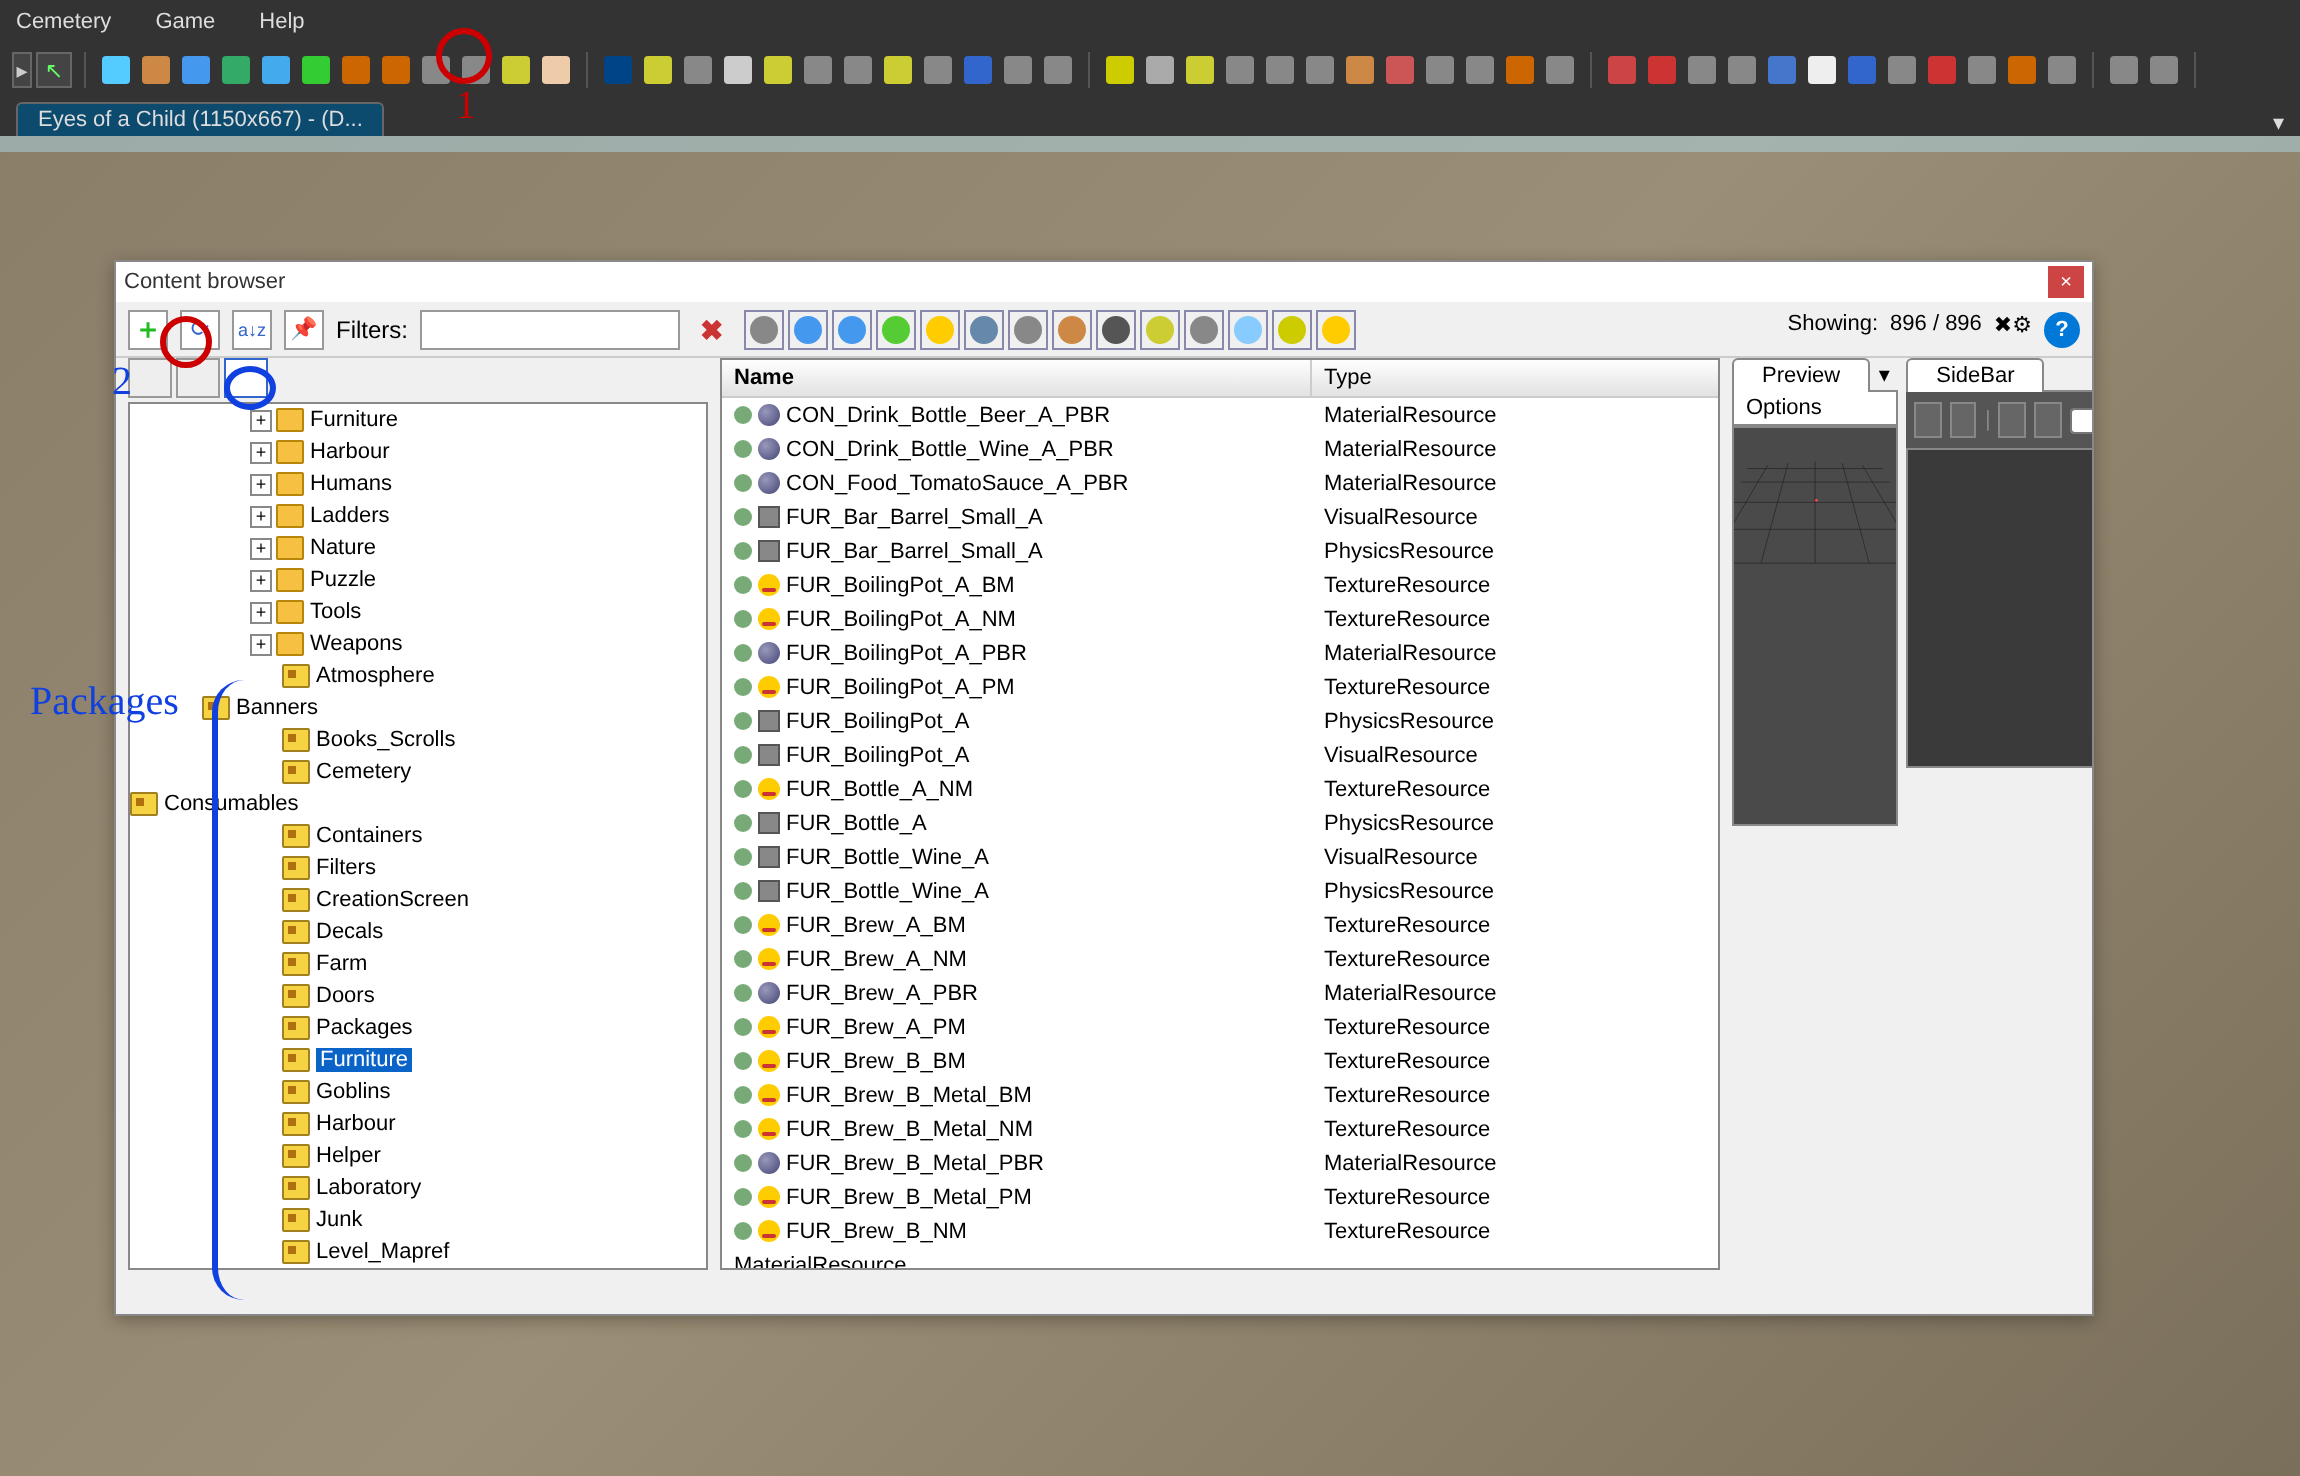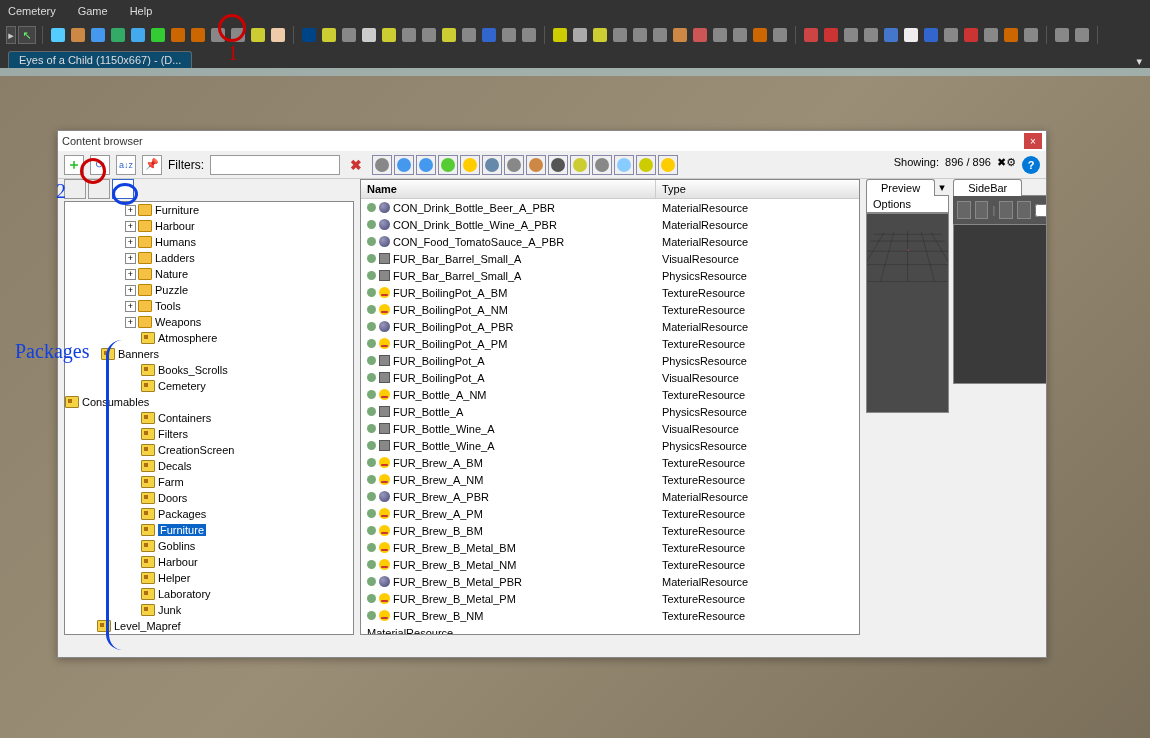--- a/index.html
+++ b/index.html
@@ -475,21 +475,21 @@
     <span class="tree-label">Helper</span>
           </div>
           <div class="tree-node" style="padding-left:76px">
     <span class="tree-ico pkg"></span>
     <span class="tree-label">Laboratory</span>
           </div>
           <div class="tree-node" style="padding-left:76px">
     <span class="tree-ico pkg"></span>
     <span class="tree-label">Junk</span>
           </div>
-          <div class="tree-node" style="padding-left:32px">
+          <div class="tree-node" style="padding-left:76px">
     <span class="tree-ico pkg"></span>
     <span class="tree-label">Level_Mapref</span>
           </div>
         </div>
       <div class="hscroll">
           <div class="hscroll-inner"></div>
         </div>
     </div>
 
     <div class="list-panel">

